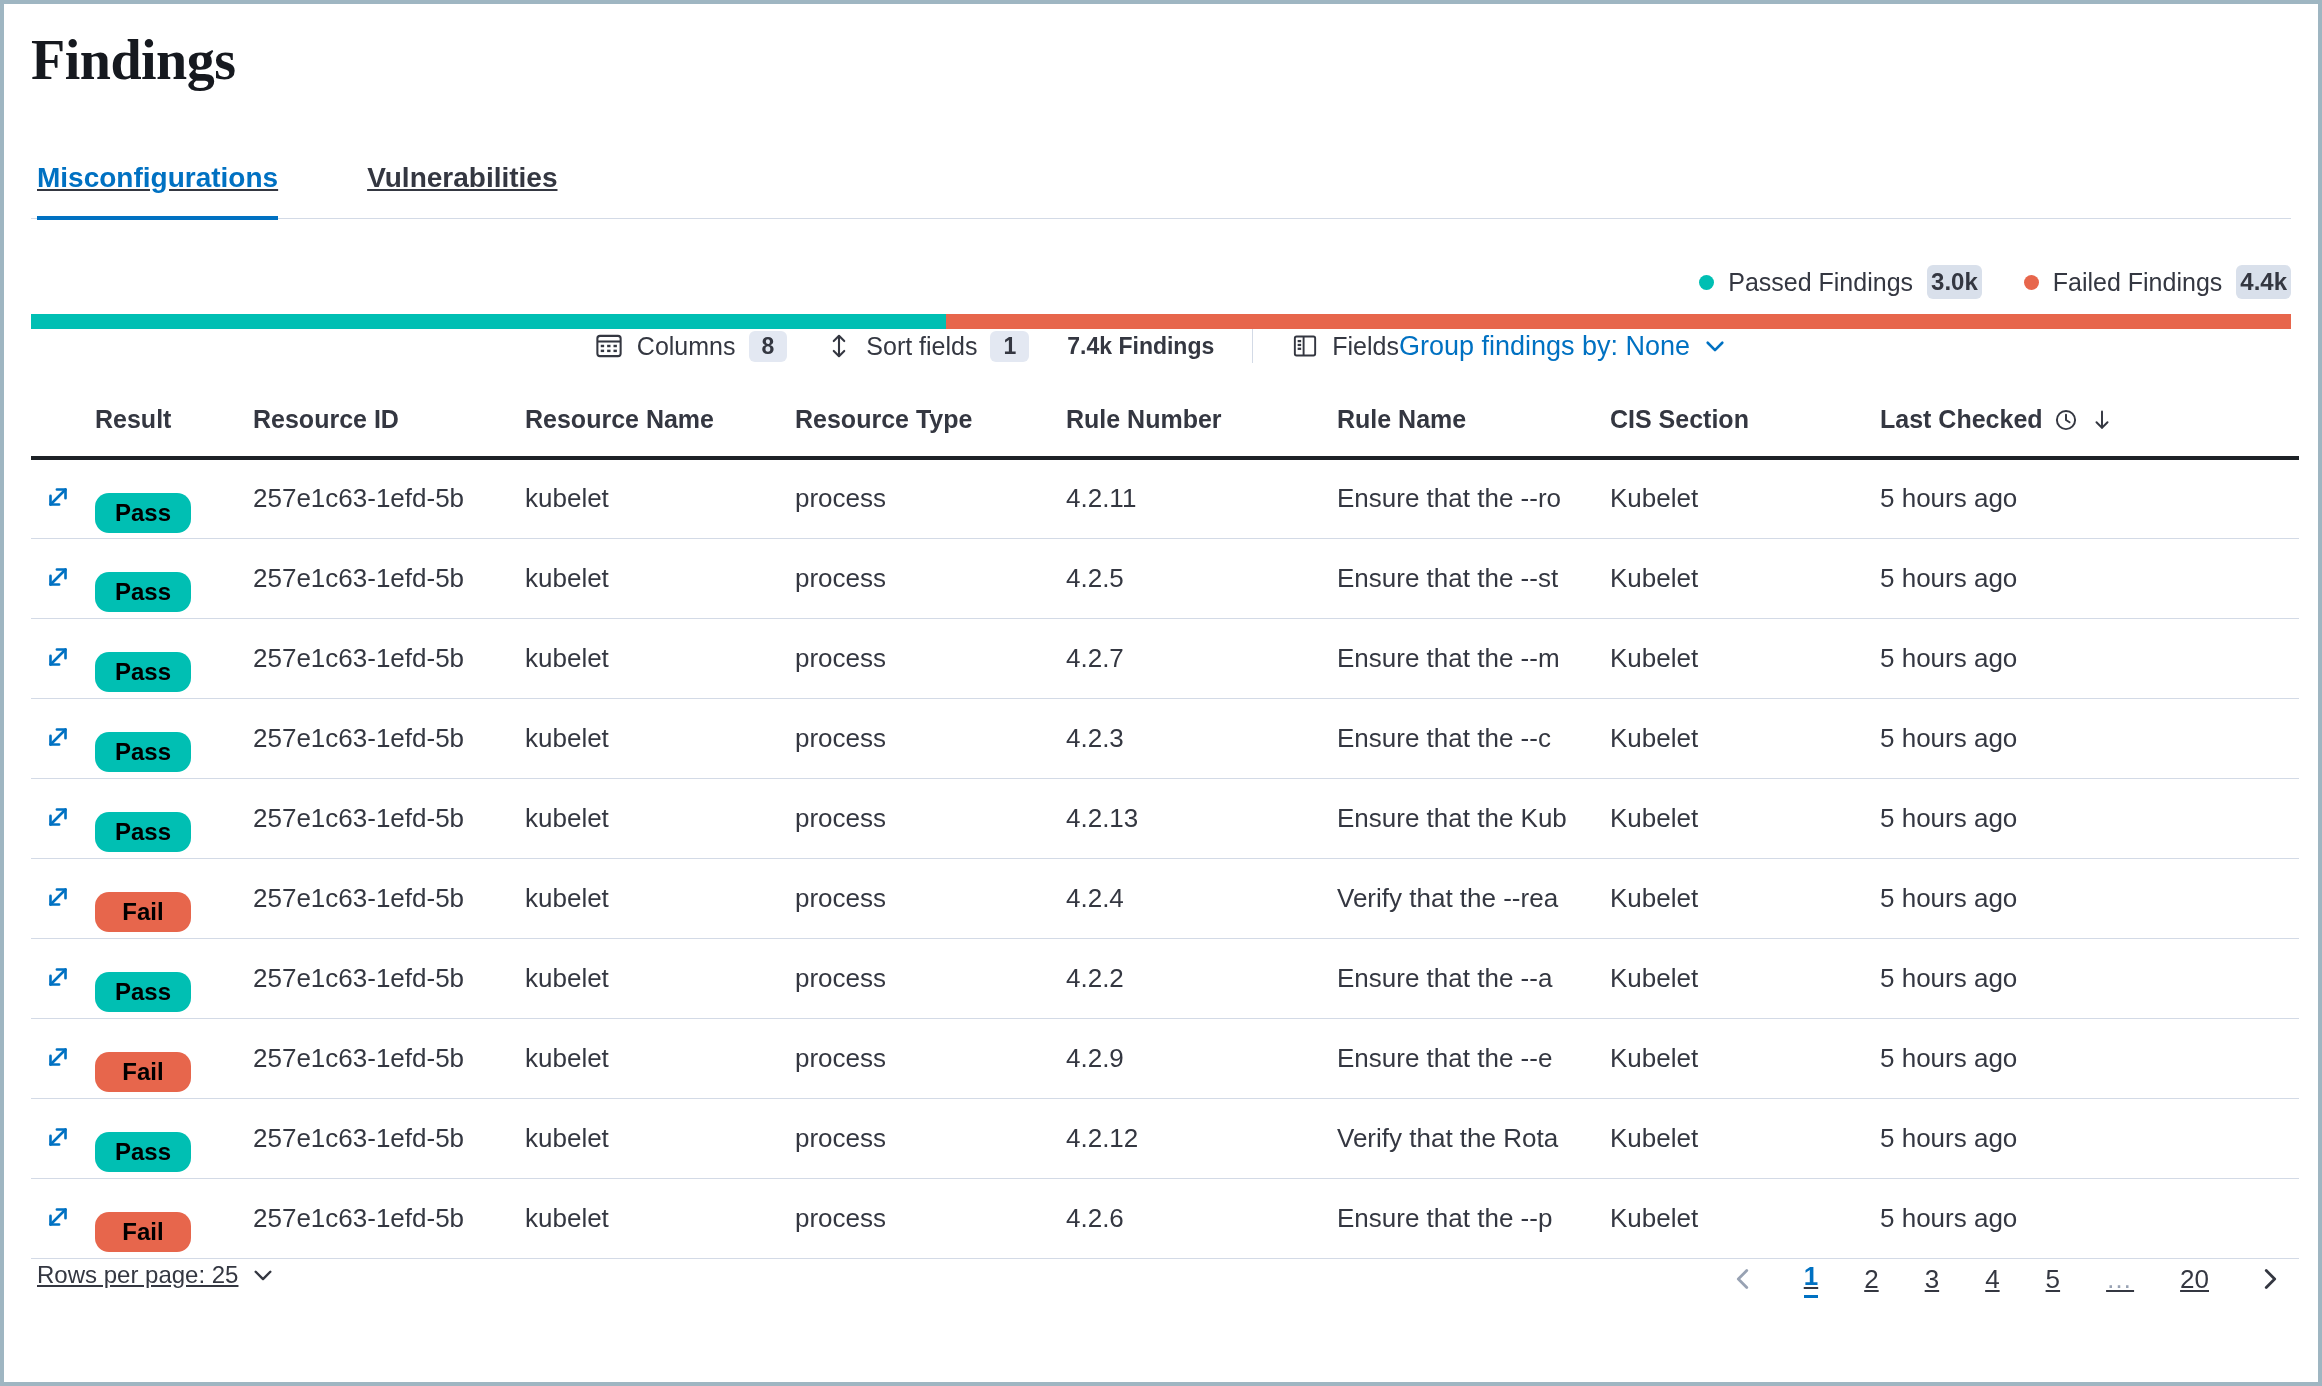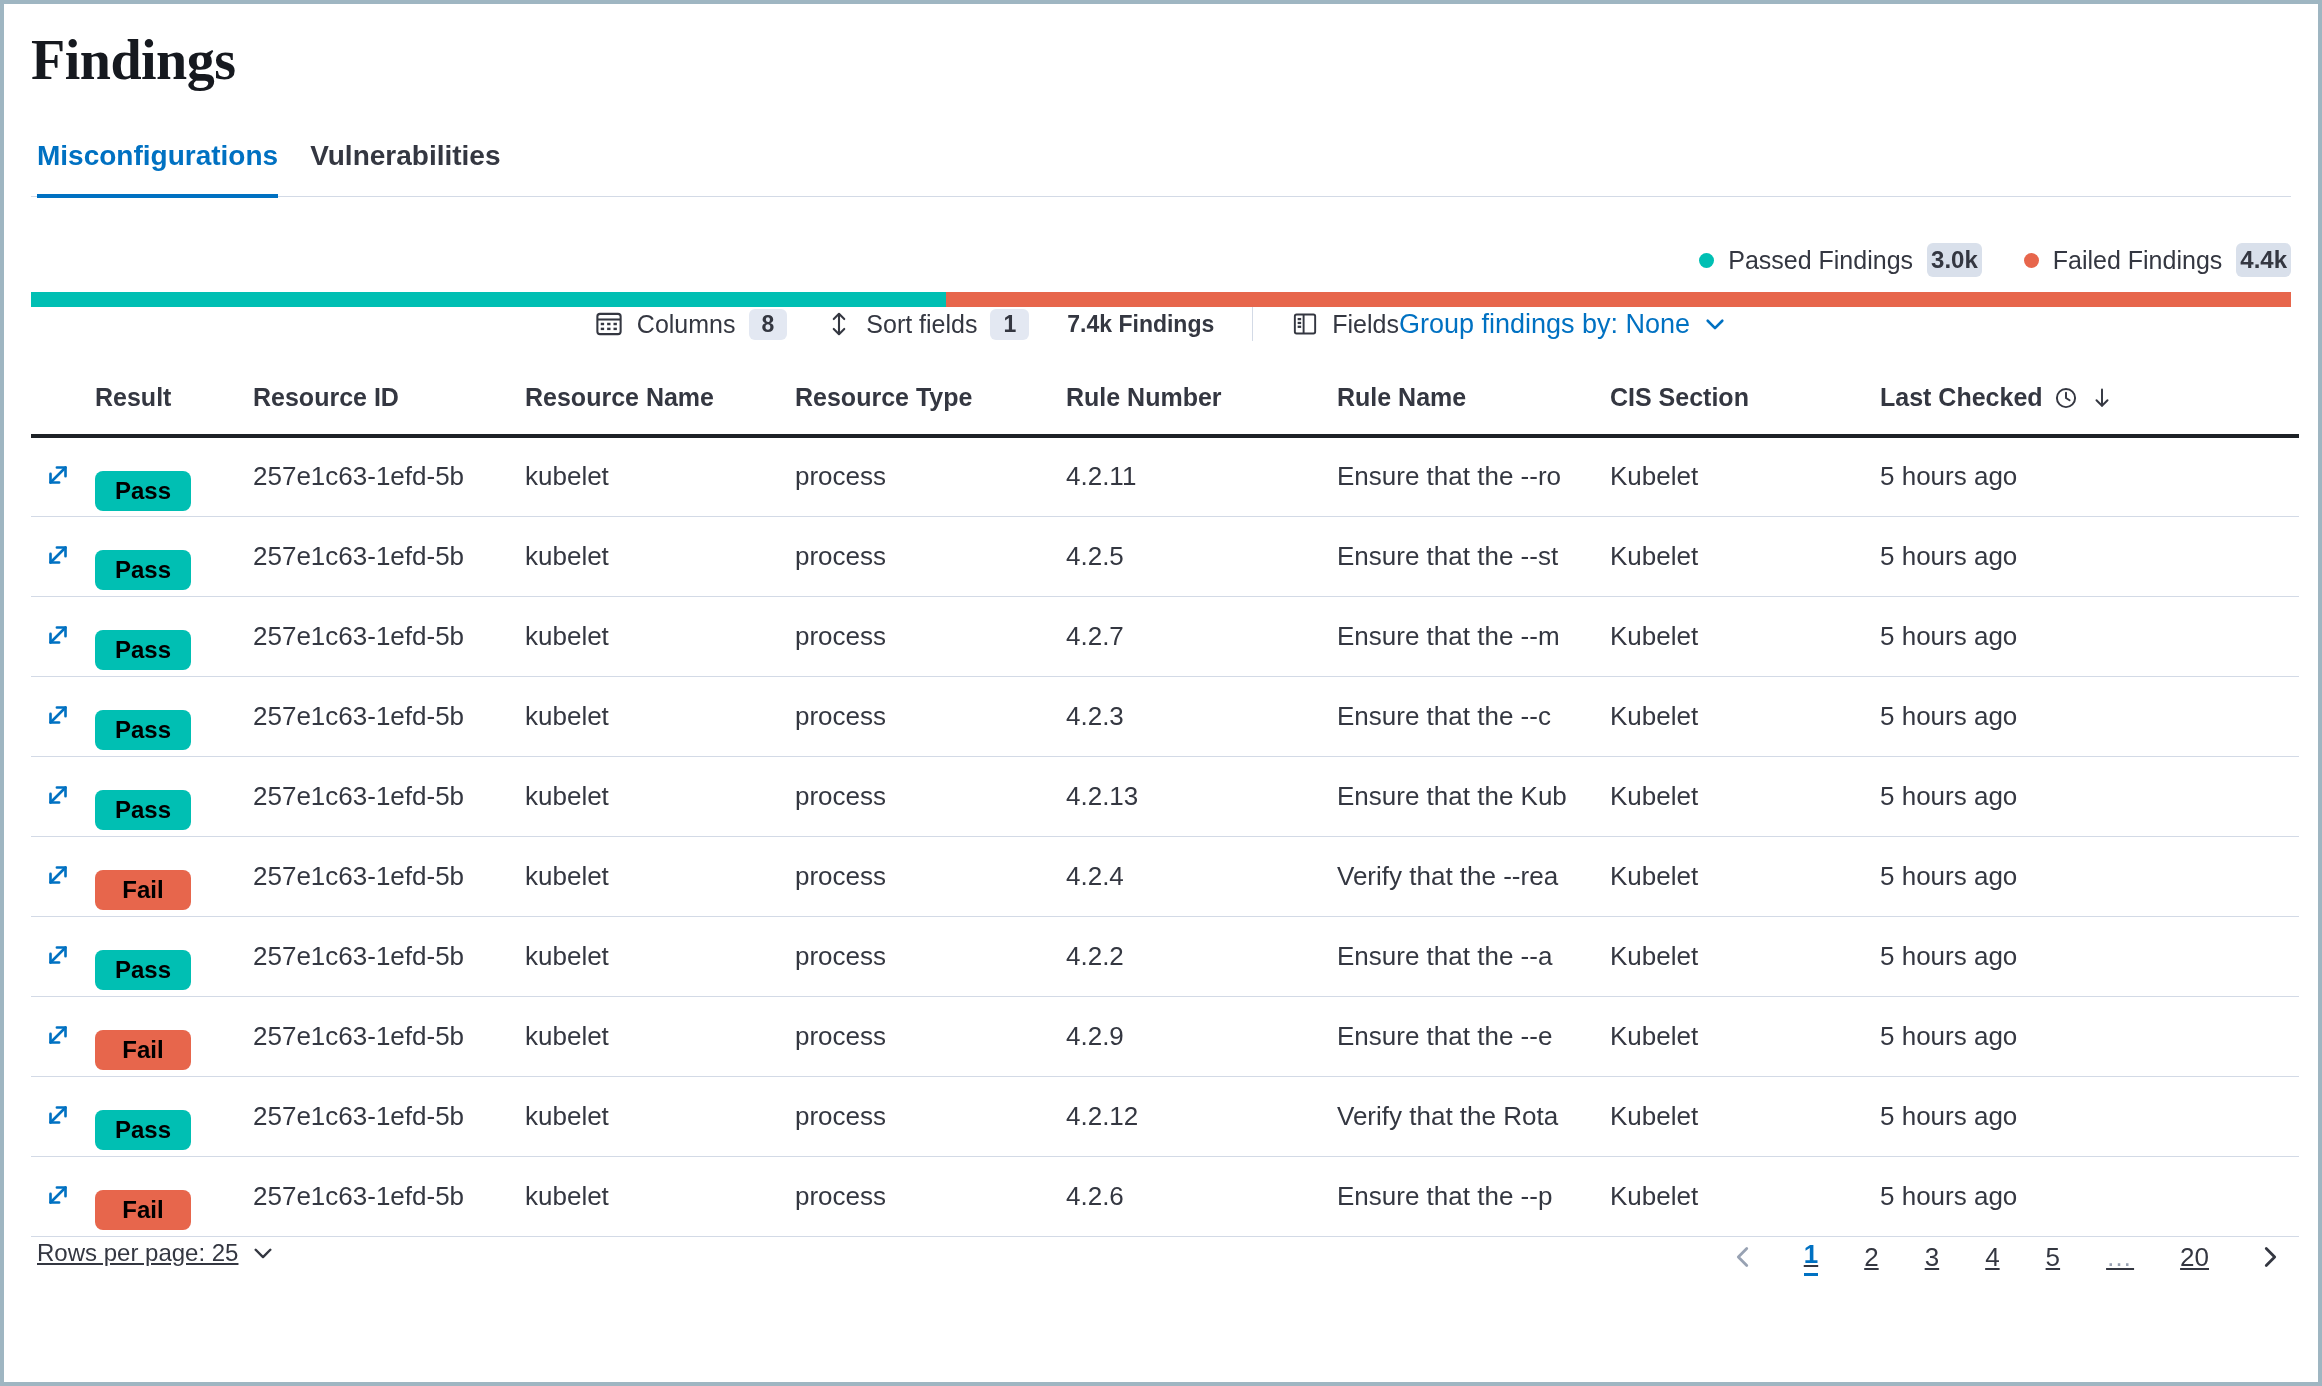--- a/index.html
+++ b/index.html
@@ -10,21 +10,21 @@
     background: #fff;
     font-family: "Liberation Sans", sans-serif;
     color: #343741;
     overflow: hidden;
   }
   :root { --accent:#0071C2; --pass:#00BFB3; --fail:#E7664C; }
   .page { padding: 12px 27px 0 27px; width: 100%; height: 100%; }
 
   .page-title { font-size: 56px; font-weight: 700; color: #16191F; margin: 12px 0 0 0; letter-spacing: -0.5px; font-family: Liberation Serif, serif; }
 
-  .tabs { display: flex; gap: 32px; margin-top: 48px; border-bottom: 1px solid #D3DAE6; padding-left: 6px; }
+  .tabs { display: flex; gap: 89px; margin-top: 70px; border-bottom: 1px solid #D3DAE6; padding-left: 6px; text-decoration: underline; }
   .tab { font-size: 28px; font-weight: 700; padding-bottom: 22px; color: #343741; cursor: pointer; }
   .tab.active { color: var(--accent); border-bottom: 4px solid var(--accent); margin-bottom: -2px; }
 
   .legend-row { display: flex; justify-content: flex-end; align-items: center; gap: 42px; margin-top: 46px; }
   .legend-item { display: flex; align-items: center; gap: 14px; font-size: 25px; color: #343741; }
   .legend-dot { width: 15px; height: 15px; border-radius: 50%; }
   .count-badge { background: #D9E0EB; border-radius: 6px; padding: 3px 4px; font-size: 24px; font-weight: 600; color: #343741; }
 
   .dist-bar { display: flex; height: 15px; width: 100%; margin-top: 15px; }
   .dist-seg { height: 100%; }
@@ -42,21 +42,21 @@
   th { text-align: left; font-size: 25px; font-weight: 700; color: #343741; padding: 16px 8px 22px 2px; border-bottom: 4px solid #1D2126; white-space: nowrap; }
   th .th-inner { display: flex; align-items: center; gap: 10px; }
   td { height: 80px; font-size: 26px; color: #343741; border-bottom: 1px solid #D3DAE6; overflow: hidden; white-space: nowrap; padding: 0 8px 0 2px; }
   col.c-expand { width: 62px; } col.c-result { width: 158px; }
   col.c-rid { width: 272px; } col.c-rname { width: 270px; }
   col.c-rtype { width: 271px; } col.c-rulenum { width: 271px; }
   col.c-rulename { width: 273px; } col.c-cis { width: 270px; }
   col.c-checked { width: 421px; }
 
   .expand-btn { display: inline-flex; align-items: center; justify-content: center; width: 38px; height: 38px; cursor: pointer; margin-left: 6px; }
-  .result-badge { display: inline-block; min-width: 96px; text-align: center; padding: 6px 16px; border-radius: 8px; font-size: 24px; font-weight: 600; color: #000; margin-top: 28px; }
+  .result-badge { display: inline-block; min-width: 96px; text-align: center; padding: 6px 16px; border-radius: 14px; font-size: 24px; font-weight: 600; color: #000; margin-top: 28px; }
   .result-badge.pass { background: var(--pass); }
   .result-badge.fail { background: var(--fail); }
 
   .footer { display: flex; justify-content: space-between; align-items: flex-start; height: 74px; padding: 2px 6px 0 6px; text-decoration: underline; }
   .rows-per-page { display: flex; align-items: center; gap: 12px; font-size: 24px; cursor: pointer; }
   .pagination { display: flex; align-items: center; gap: 46px; font-size: 26px; }
   .page-chevron { display: flex; align-items: center; cursor: pointer; }
   .page-num { cursor: pointer; color: #343741; }
   .page-num.active { color: var(--accent); font-weight: 700; border-bottom: 3px solid var(--accent); padding-bottom: 3px; }
   .page-num.ellipsis { color: #98A2B3; cursor: default; letter-spacing: 2px; }

